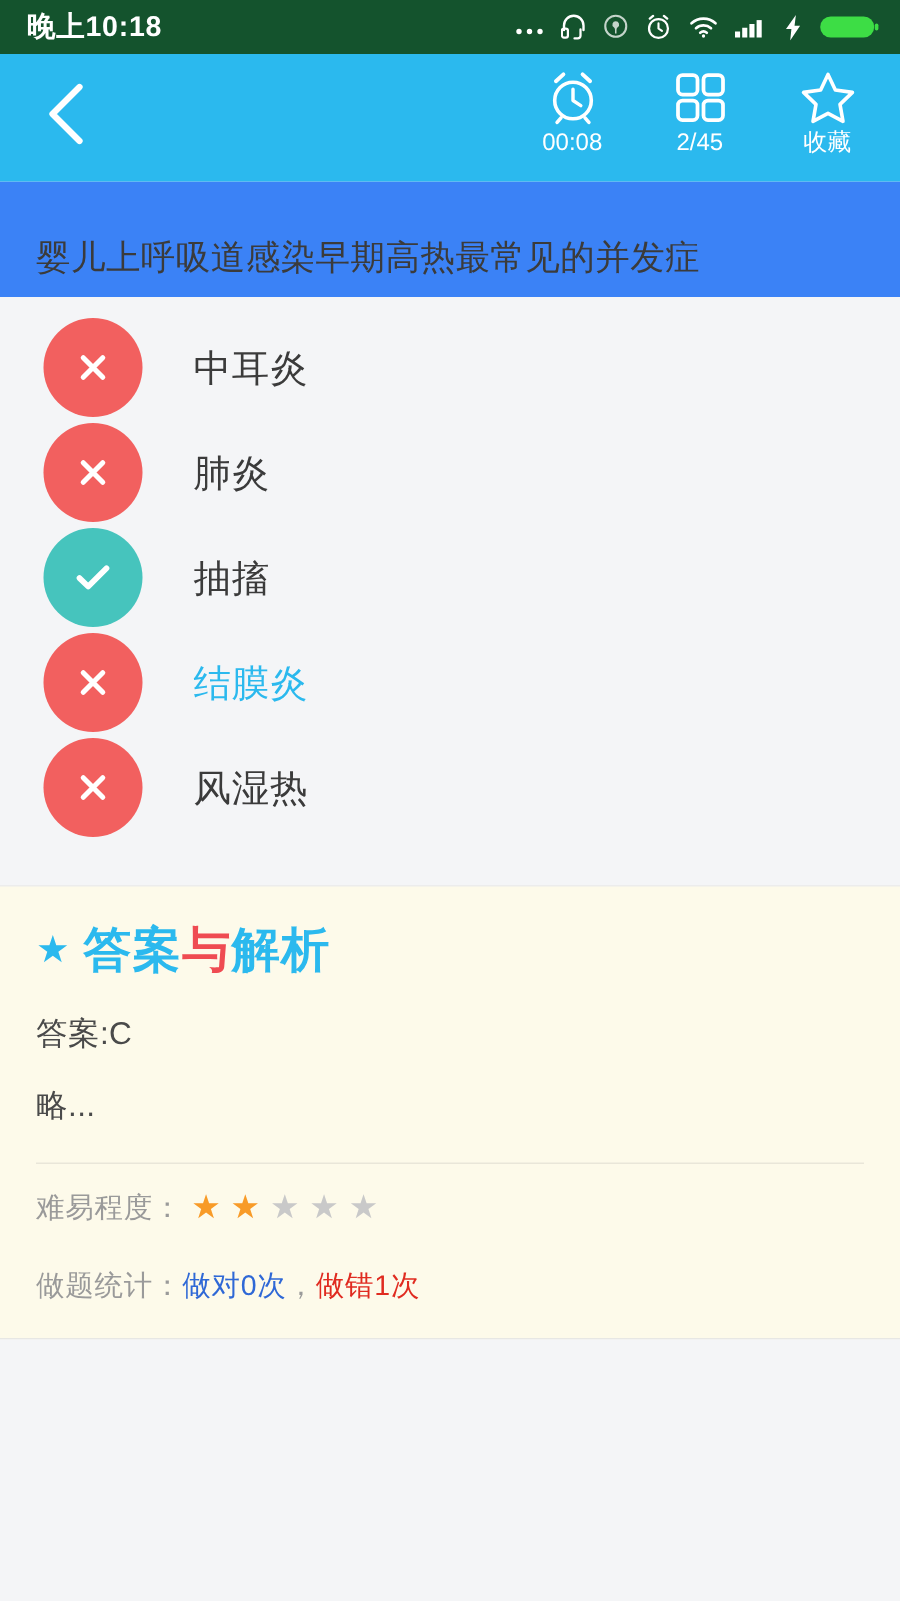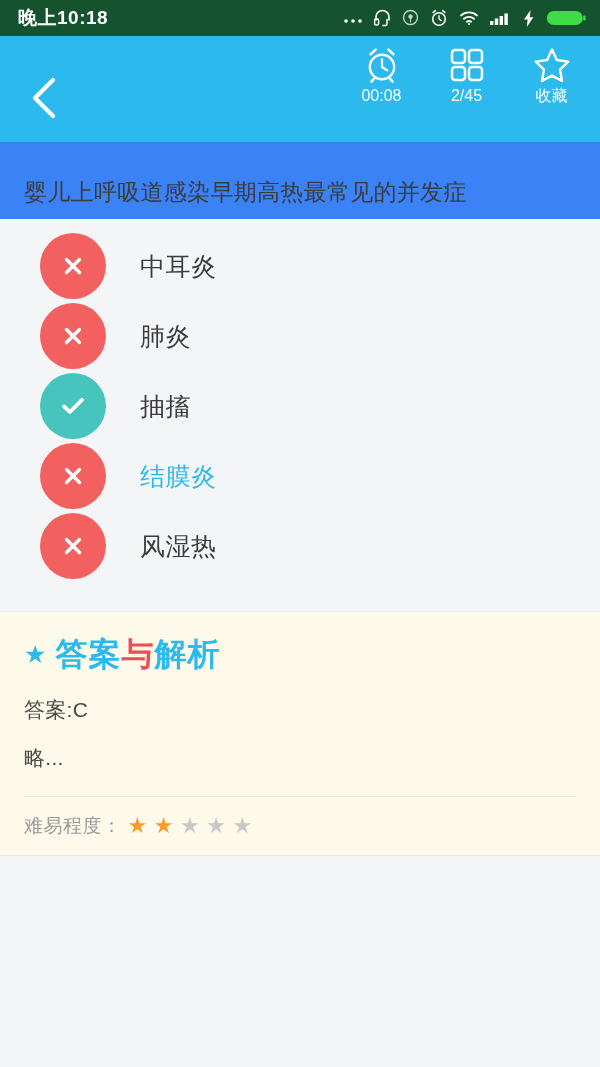--- a/index.html
+++ b/index.html
@@ -16,21 +16,21 @@
     height:36px; background:#14532d; color:#fff;
     display:flex; align-items:center; justify-content:space-between;
     padding:0 14px 0 18px;
   }
   .status-time { font-size:19px; font-weight:bold; letter-spacing:.5px; }
   .status-icons { display:flex; align-items:center; gap:11px; }
   .status-icons svg { display:block; }
 
   
   .header {
-    height:106px; background:#2bb9ee;
+    height:85px; background:#2bb9ee;
     display:flex; align-items:flex-end; position:relative;
   }
   .back-btn {
     width:88px; height:85px;
     display:flex; align-items:center; justify-content:center;
     cursor:pointer;
   }
   .header-actions {
     position:absolute; right:6px; top:0;
     display:flex; align-items:flex-start;
@@ -46,21 +46,21 @@
     white-space:nowrap;
   }
 
   
   .question-wrap { background:#3b82f6; padding:34px 24px 10px 24px; }
   .question-text {
     font-size:23px; color:#3b3b3b; line-height:1.45; letter-spacing:.3px;
   }
 
   
-  .options { background:#f4f5f7; padding:12px 0 30px 12px; }
+  .options { background:#f4f5f7; padding:12px 0 30px 1px; }
   .option-row {
     display:flex; align-items:center; height:70px;
     padding-left:28px; cursor:pointer;
   }
   .opt-mark {
     width:66px; height:66px; min-width:66px; border-radius:50%;
     display:flex; align-items:center; justify-content:center;
   }
   .opt-mark.wrong { background:#f2605f; }
   .opt-mark.right { background:#46c4bd; }
@@ -291,18 +291,24 @@
       <span class="meta-label">难易程度：</span>
       <span class="stars">
         <span class="star on">★</span>
         <span class="star on">★</span>
         <span class="star">★</span>
         <span class="star">★</span>
         <span class="star">★</span>
       </span>
     </div>
 
+    <div class="meta-row stats">
+      <span class="meta-label">做题统计：</span>
+      <span class="stat-correct">做对0次</span>
+      <span class="stat-sep">，</span>
+      <span class="stat-wrong">做错1次</span>
+    </div>
 
   </div>
 
   <div class="filler"></div>
 
 </div>
 
 </body></html>

